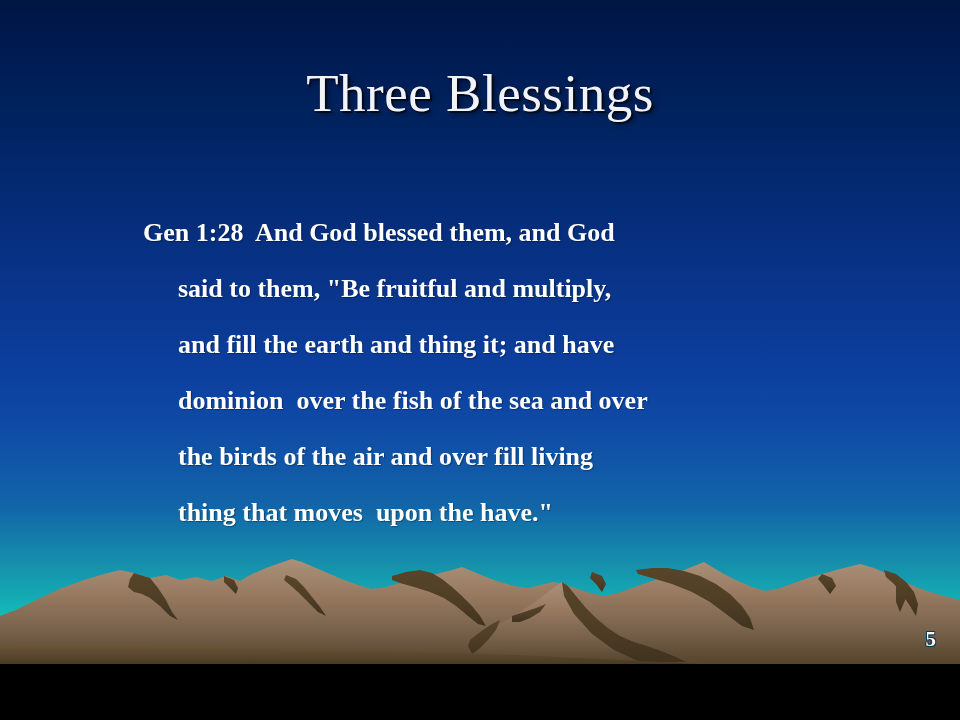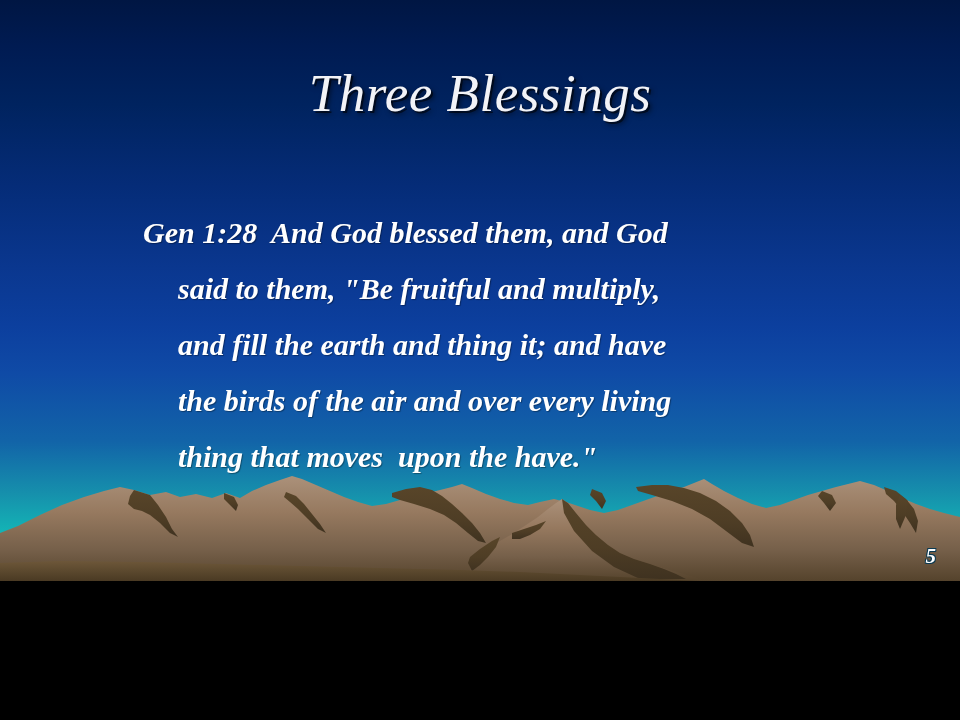--- a/index.html
+++ b/index.html
@@ -8,39 +8,38 @@
     padding: 0;
     background: #000;
   }
   body {
     font-family: "Liberation Serif", "DejaVu Serif", serif;
   }
 
   #slide {
     position: relative;
     width: 960px;
-    height: 581px;
+    height: 664px;
     overflow: hidden;
     
     background: linear-gradient(
       to bottom,
       #001643 0%,
       #001b52 8%,
       #00235f 18%,
       #052c78 32%,
       #0a378f 46%,
       #0c3f9e 56%,
       #0f4aa6 64%,
       #1264a8 76%,
       #1690ac 85%,
       #13b6b6 92%,
       #0dcfc4 97%,
       #0ad8c6 100%
     );
-    font-style: italic;
   }
 
   
   #title-area {
     position: absolute;
     left: 0;
     top: 30px;
     width: 960px;
     text-align: center;
   }
@@ -60,21 +59,21 @@
   
   #body-area {
     position: absolute;
     left: 143px;
     top: 205px;
     width: 730px;
   }
   #scripture {
     margin: 0;
     font-family: "Liberation Serif", "DejaVu Serif", serif;
-    font-size: 30px;
+    font-size: 26px;
     font-weight: bold;
     line-height: 56px;
     color: #ffffff;
     text-indent: 0;
     padding-left: 35px;
     text-shadow: 1px 1px 1px rgba(0, 0, 0, 0.35);
   }
   #scripture .first-seg {
     margin-left: -35px;
   }
@@ -112,21 +111,22 @@
 
   <div id="title-area">
     <h1 id="slide-title">Three Blessings</h1>
   </div>
 
   <div id="body-area">
     <p id="scripture">
         <span class="first-seg" style="display: block; white-space: pre;">Gen 1:28  And God blessed them, and God</span>
         <span style="display: block; white-space: pre;">said to them, "Be fruitful and multiply,</span>
         <span style="display: block; white-space: pre;">and fill the earth and thing it; and have</span>
-        <span style="display: block; white-space: pre;">the birds of the air and over every living</span>
+        <span style="display: block; white-space: pre;">dominion  over the fish of the sea and over</span>
+        <span style="display: block; white-space: pre;">the birds of the air and over fill living</span>
         <span style="display: block; white-space: pre;">thing that moves  upon the have."</span>
       </p>
   </div>
 
   <svg id="mountains" viewBox="0 0 960 110" preserveAspectRatio="none">
     <defs>
       <linearGradient id="lightRock" x1="0" y1="0" x2="0" y2="1">
         <stop offset="0%" stop-color="#ab917a"></stop>
         <stop offset="35%" stop-color="#96795f"></stop>
         <stop offset="70%" stop-color="#76604a"></stop>

